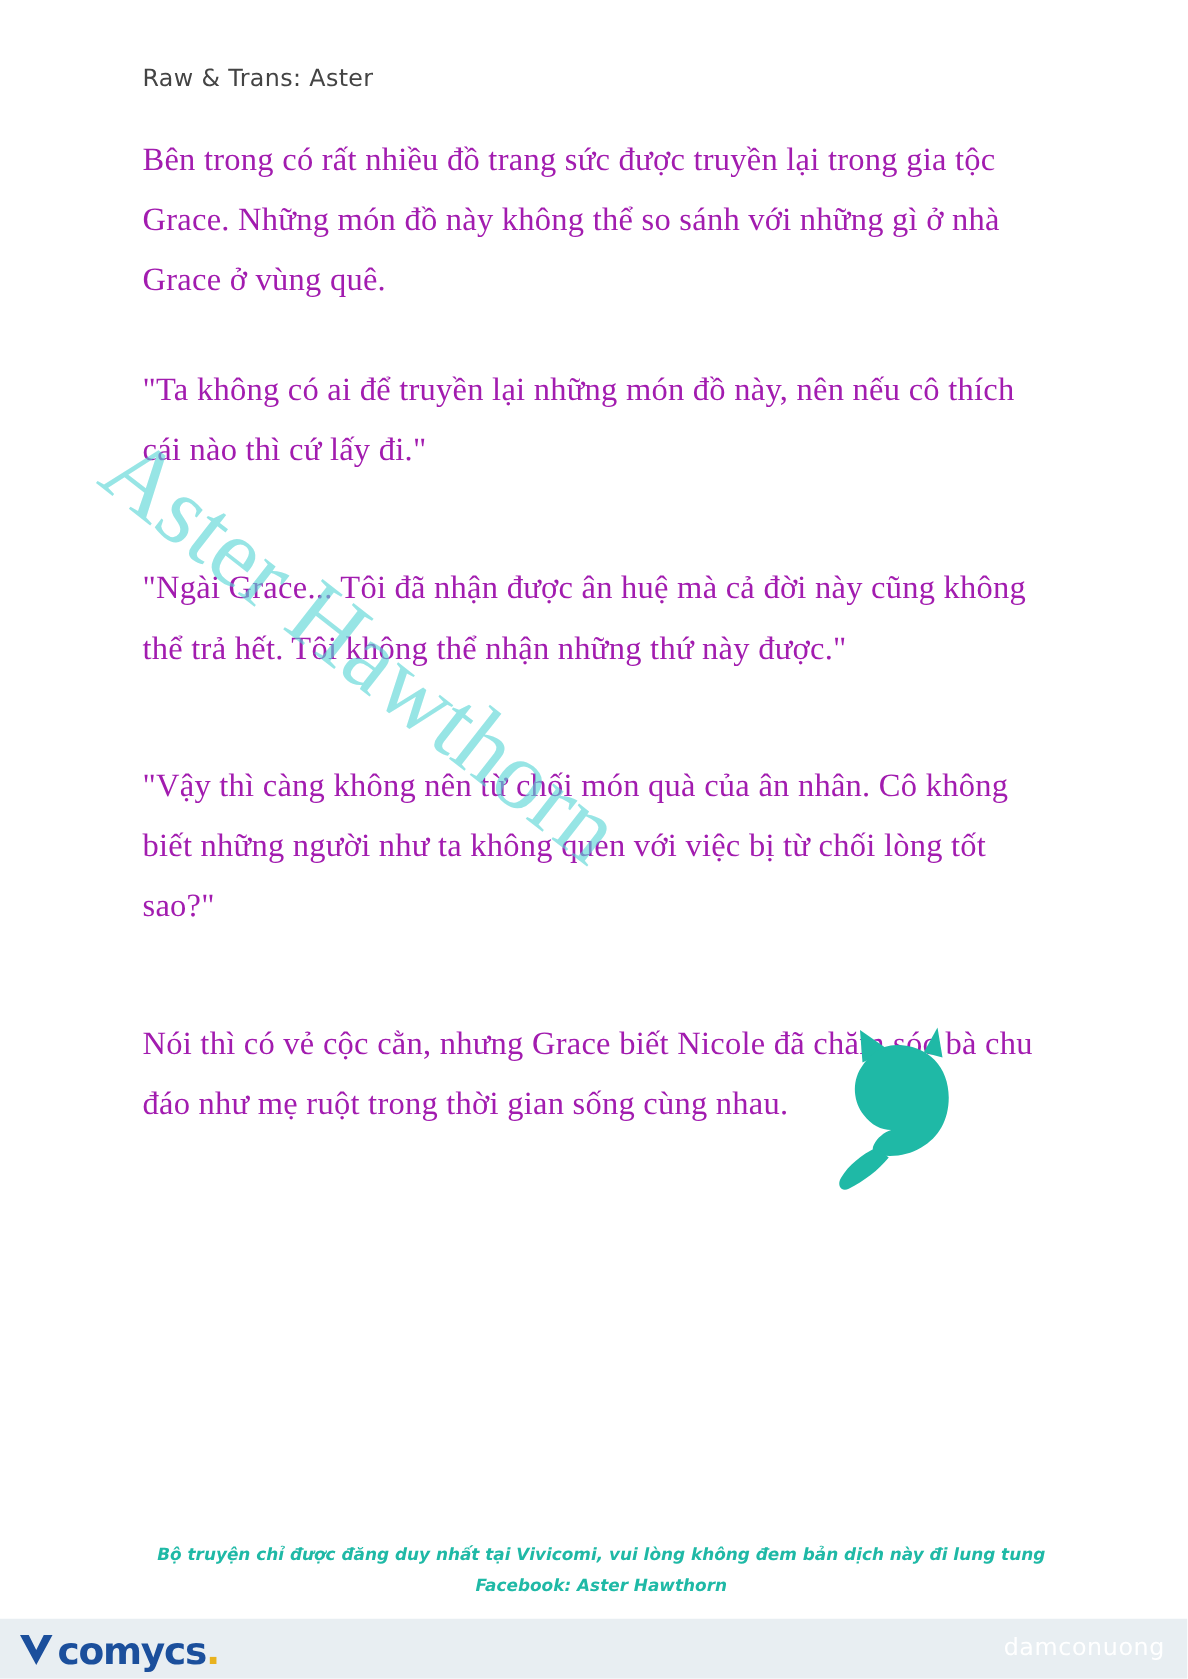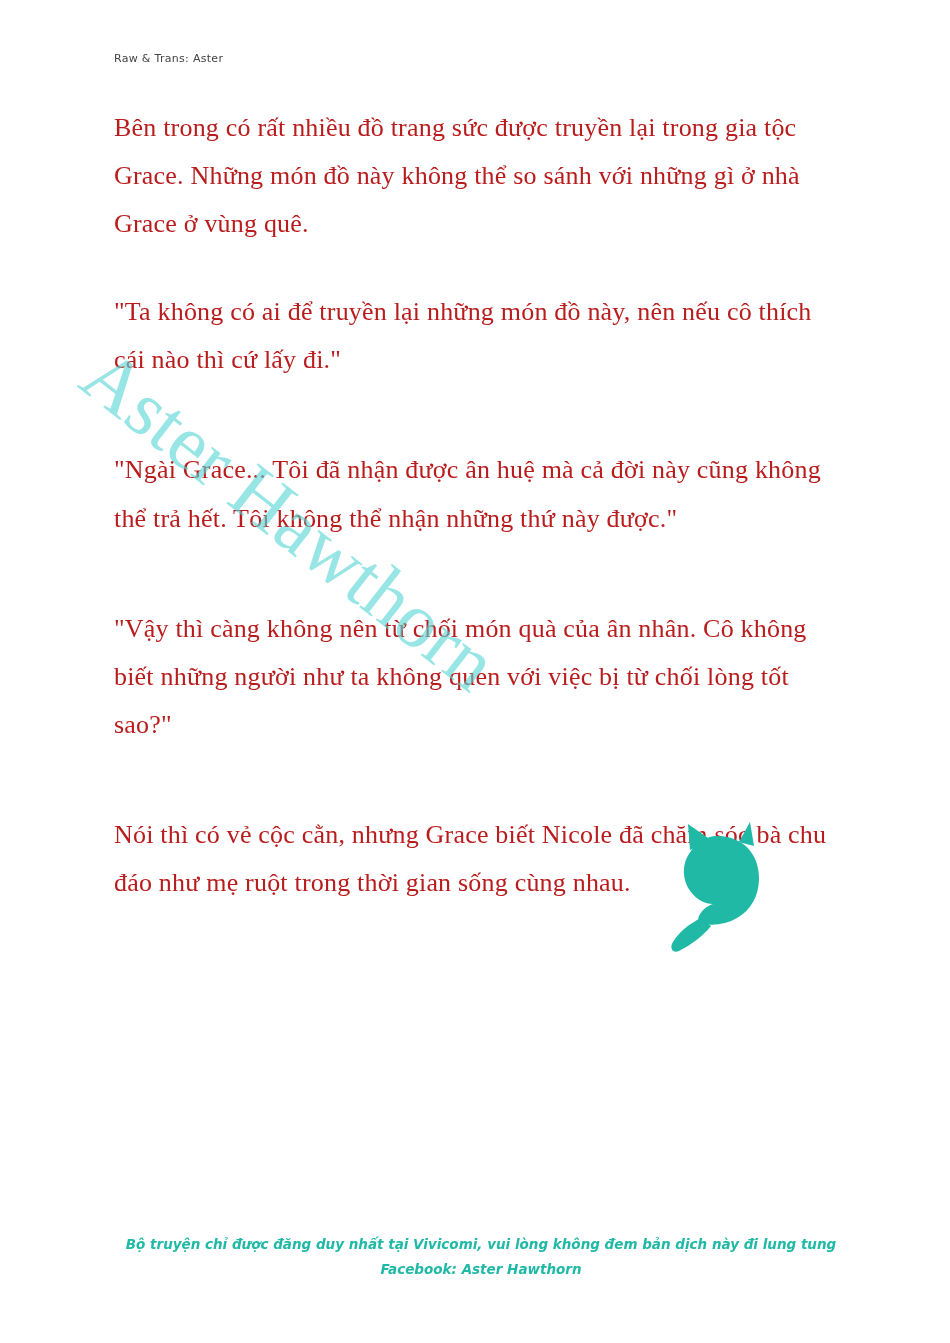--- a/index.html
+++ b/index.html
@@ -18,35 +18,35 @@
     position: relative;
     width: 950px;
     height: 1343px;
     background: #ffffff;
   }
   .credit-header {
     position: absolute;
     top: 52px;
     left: 114px;
     font-family: "DejaVu Sans", sans-serif;
-    font-size: 11px;
+    font-size: 19px;
     color: #444444;
     letter-spacing: 0.3px;
   }
   .content {
     position: absolute;
     top: 104px;
     left: 114px;
     width: 730px;
   }
   .para {
     font-family: "Liberation Serif", serif;
     font-size: 26px;
     line-height: 1.85;
-    color: #b91c1c;
+    color: #a21caf;
     margin: 0 0 40px 0;
     letter-spacing: 0.2px;
   }
   .para.gap-lg {
     margin-bottom: 62px;
   }
   
   .watermark {
     position: absolute;
     left: 120px;
@@ -168,14 +168,26 @@
         <path d="M46 98 C34 104 24 112 18 122 C14 128 18 134 24 131 C36 125 48 116 56 106 Z"></path>
       </g>
     </svg>
   </div>
 
   <div class="footer-note">
     <div>Bộ truyện chỉ được đăng duy nhất tại Vivicomi, vui lòng không đem bản dịch này đi lung tung</div>
     <div>Facebook: Aster Hawthorn</div>
   </div>
 
+  <div class="bottombar">
+    <div class="logo">
+      <span class="v-mark">
+        <svg viewBox="0 0 30 30" width="30" height="30" xmlns="http://www.w3.org/2000/svg">
+          <path d="M2 3 L15 27 L28 3 L21 3 L15 15 L9 3 Z" fill="#1b4f9c"></path>
+        </svg>
+      </span>
+      <span>comycs</span>
+      <span class="dot">.</span>
+    </div>
+    <div class="brand-right">damconuong</div>
+  </div>
 
 </div>
 
 </body></html>

